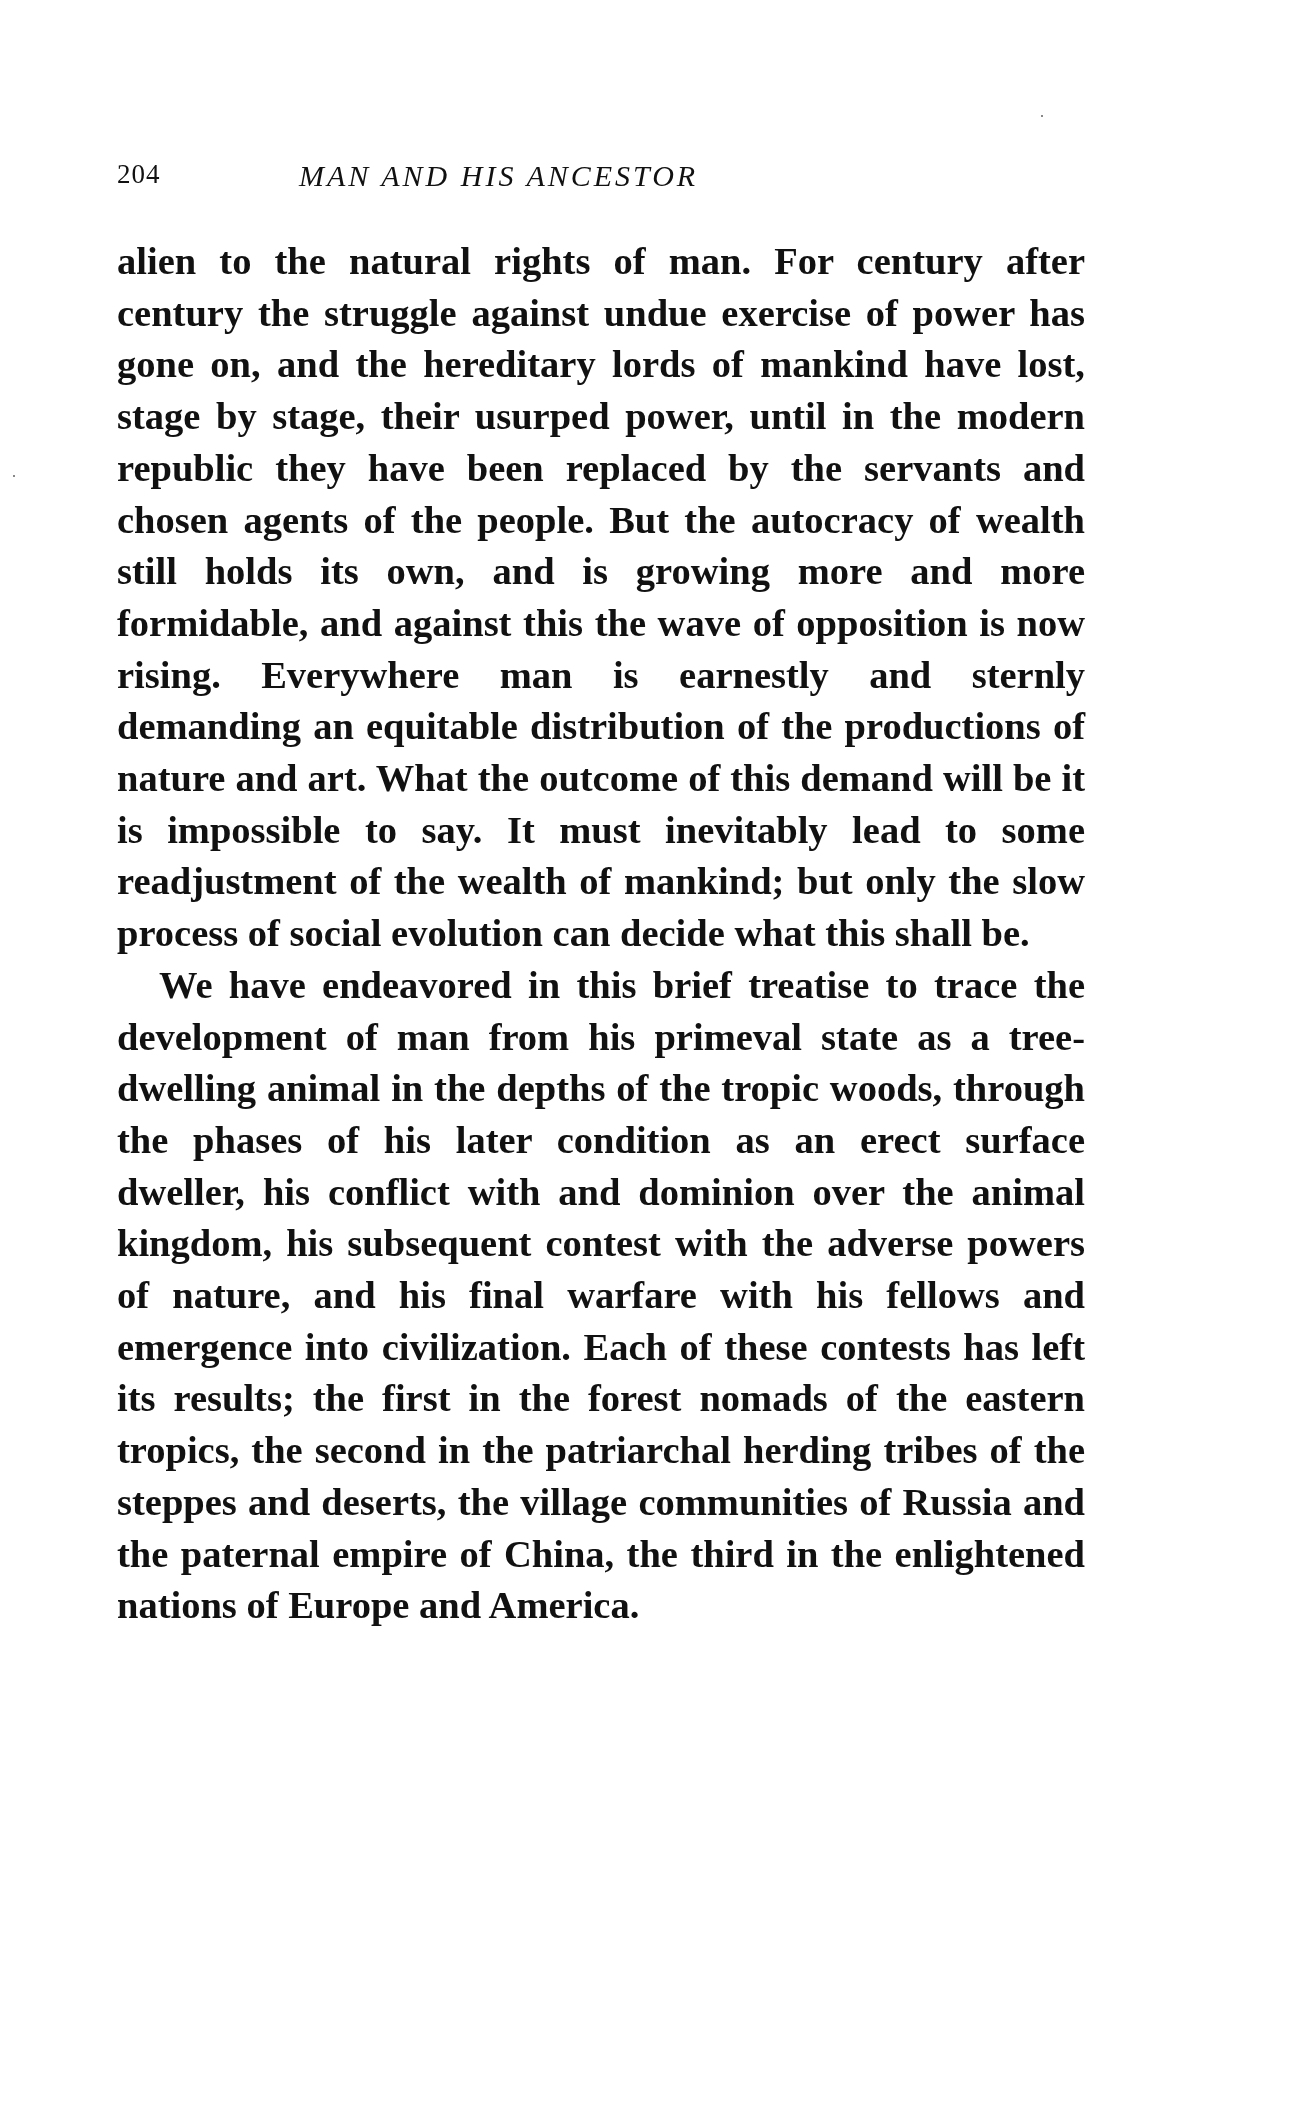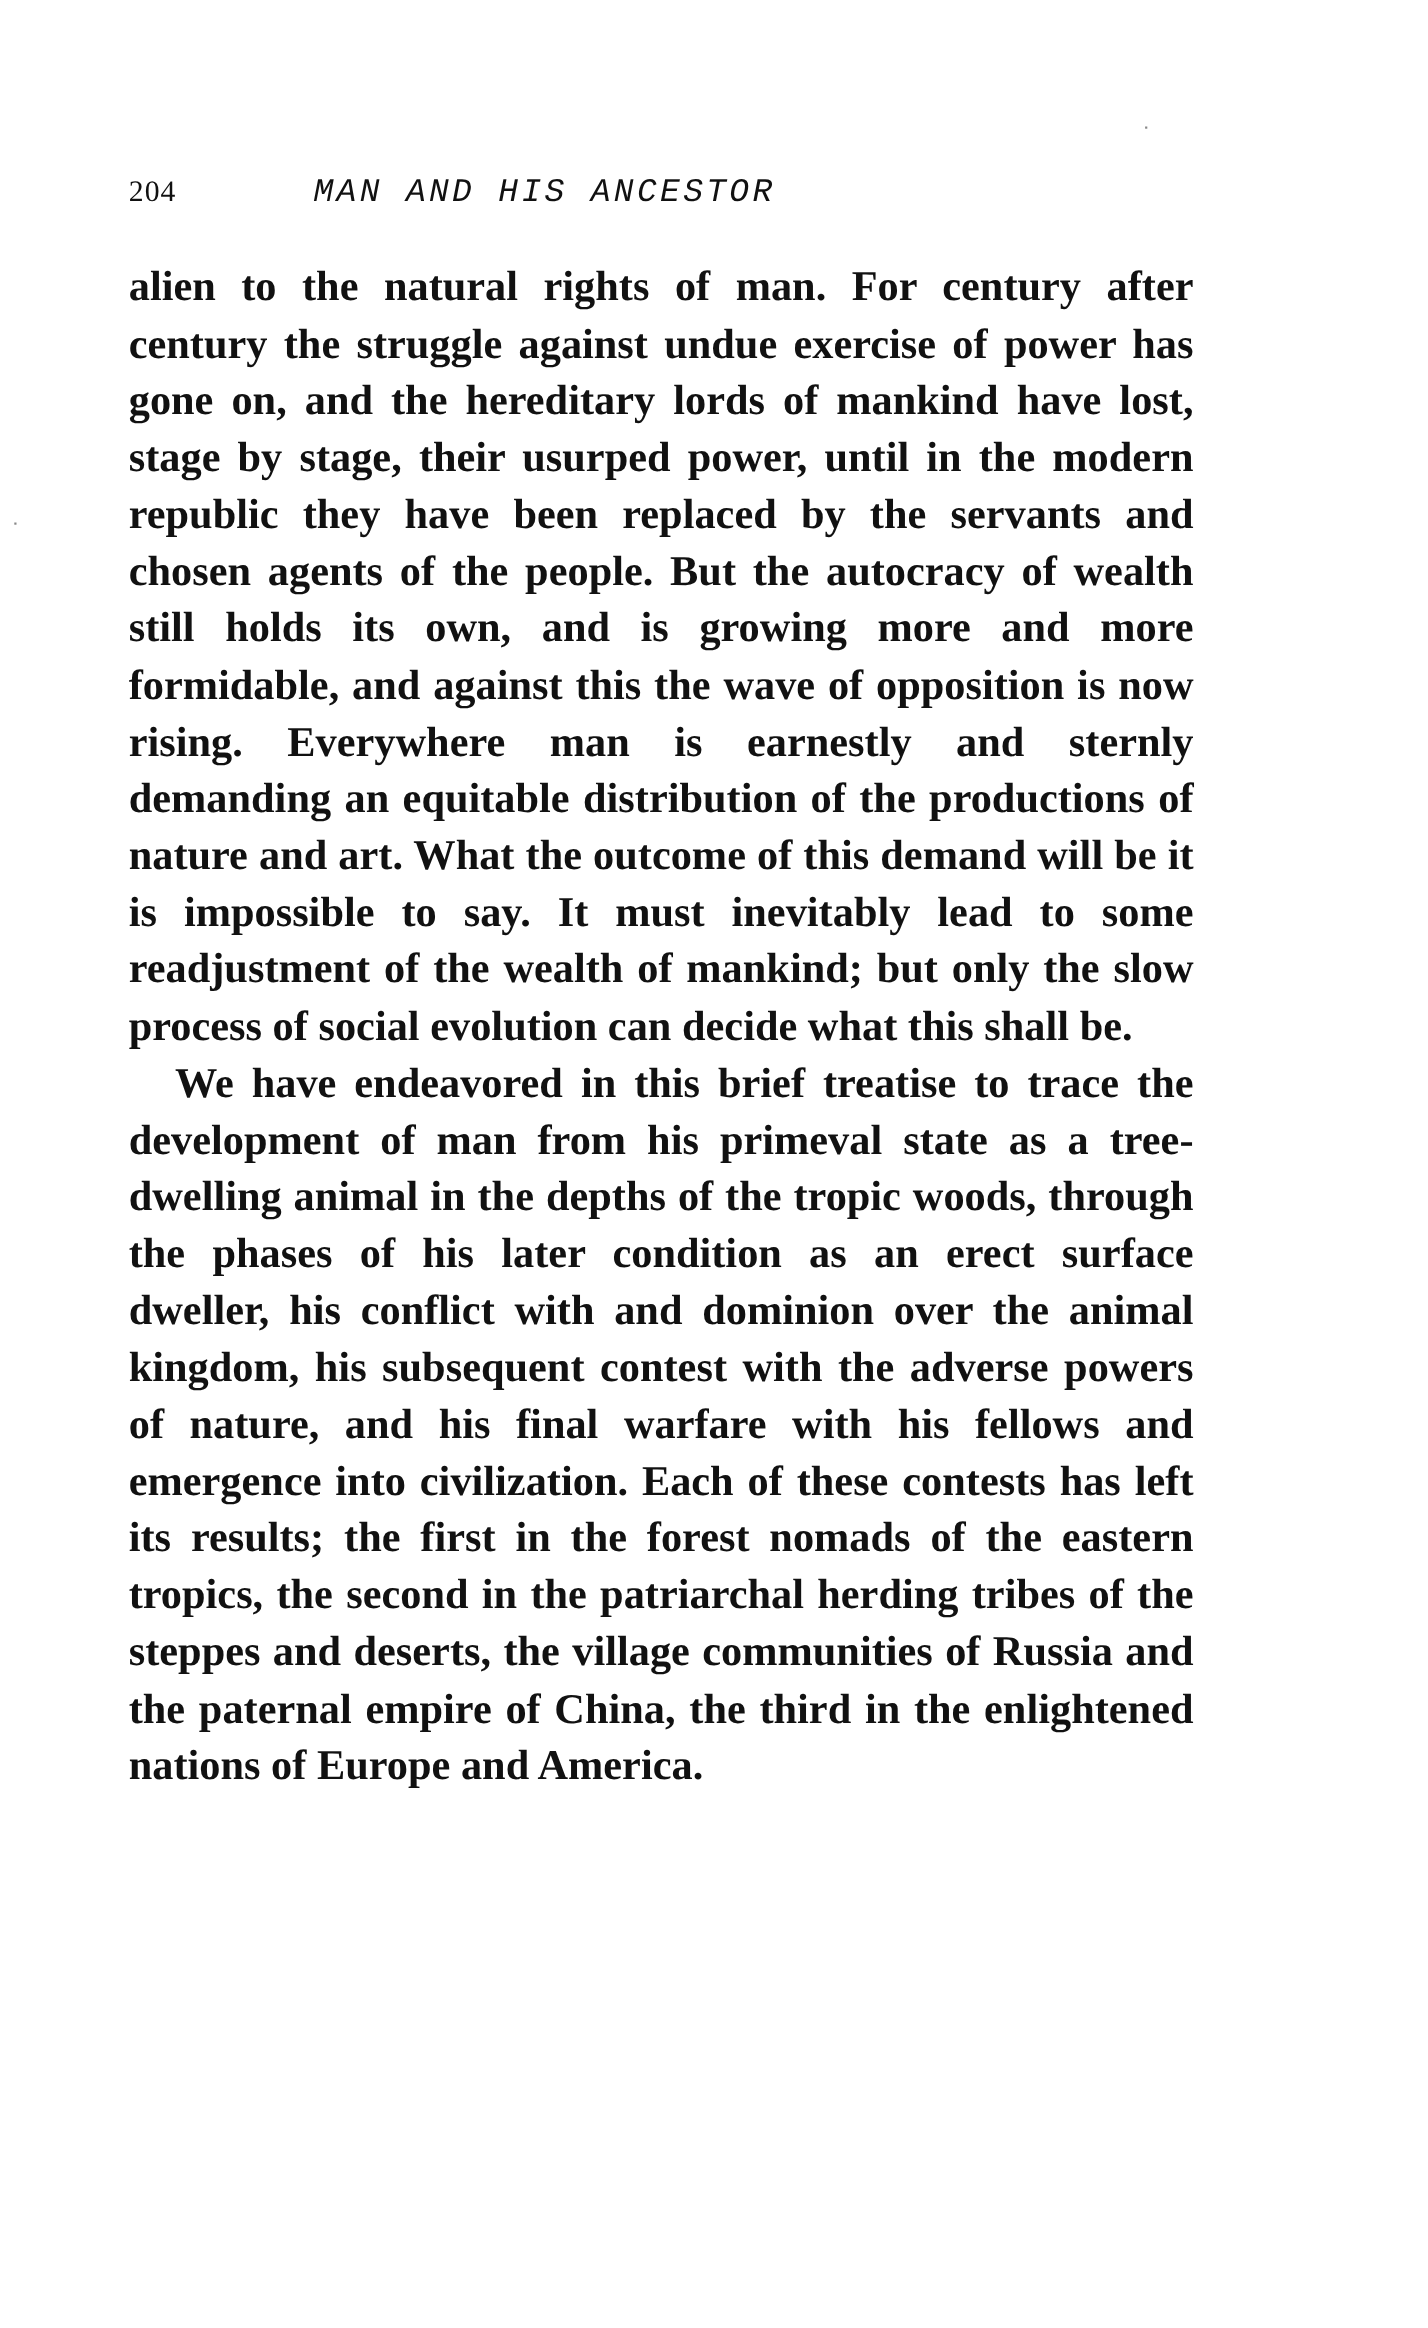--- a/index.html
+++ b/index.html
@@ -1,20 +1,20 @@
 <!DOCTYPE html>
 <html><head>
 <meta charset="utf-8">
 <style>
   html, body { margin: 0; padding: 0; background: #ffffff; }
   body { width: 1298px; height: 2116px; position: relative; overflow: hidden; }
   .page { position: absolute; left: 117px; top: 0; width: 968px; color: #111; font-family: "Liberation Serif", "DejaVu Serif", serif; }
   .running-head { position: absolute; top: 155px; left: 0; width: 968px; height: 48px; font-size: 33px; }
   .page-number { position: absolute; left: 0; top: 4px; font-size: 27px; letter-spacing: 1px; }
-  .head-title { position: absolute; left: 168px; top: 4px; font-style: italic; letter-spacing: 3px; font-size: 30px; font-family: Liberation Mono, monospace; }
+  .head-title { position: absolute; left: 182px; top: 4px; font-style: italic; letter-spacing: 3px; font-size: 30px; }
   .body-text { position: absolute; top: 236px; left: 0; width: 968px; font-size: 38.5px; line-height: 51.7px; text-align: justify; font-weight: bold; }
   .body-text p { margin: 0; text-align: justify; }
   .body-text p.indent { text-indent: 42px; }
   .speck { position: absolute; width: 2px; height: 2px; background: #888; }
 </style>
 </head>
 <body>
 
 <div class="page">
   <div class="running-head">

